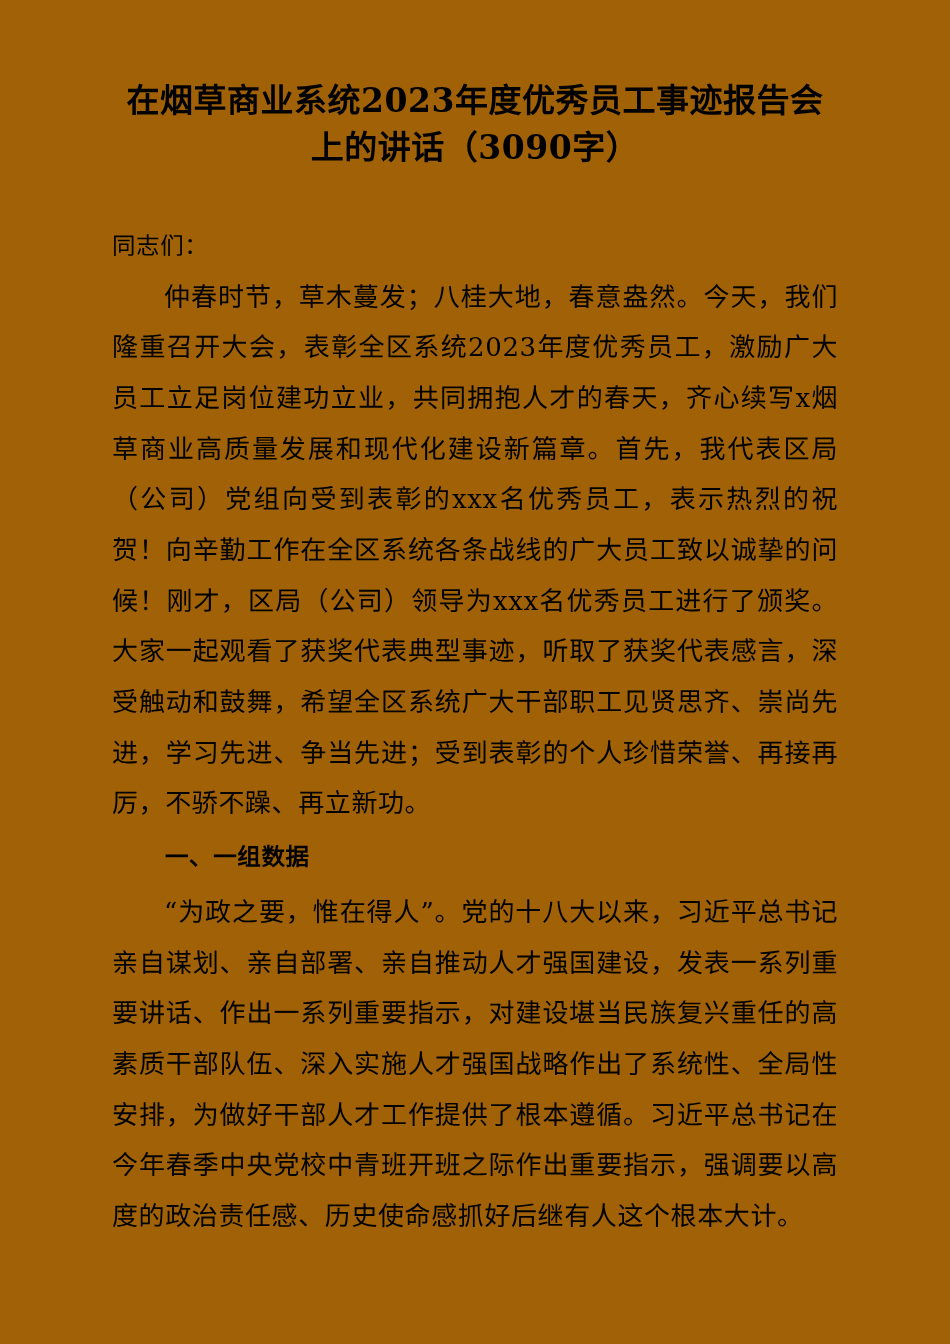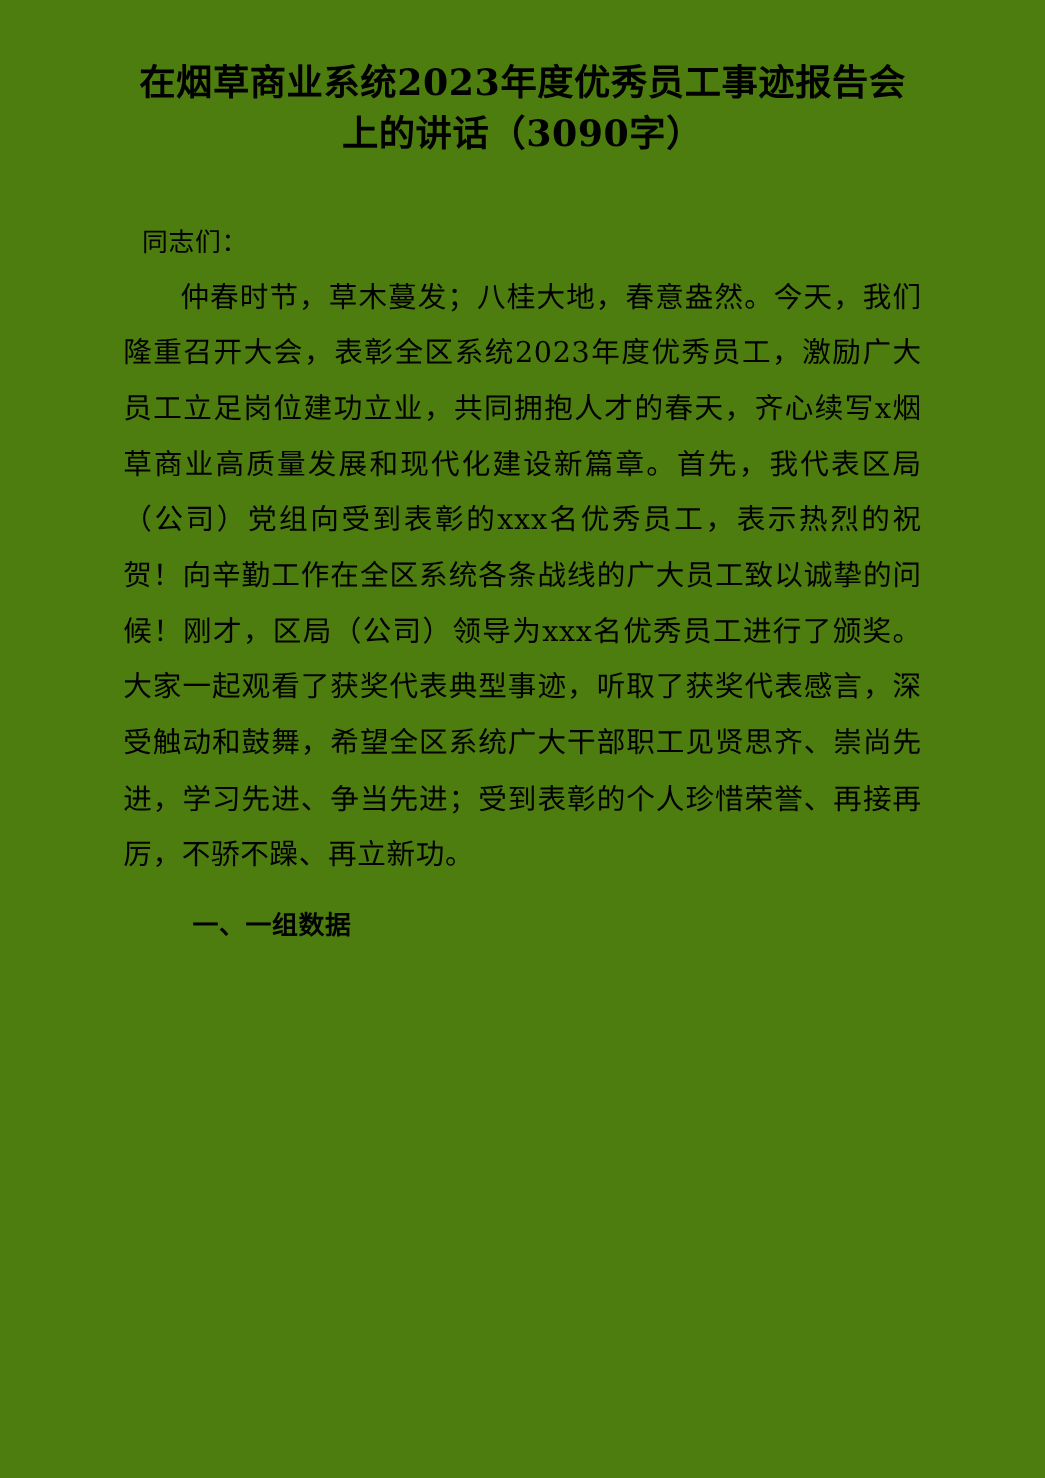--- a/index.html
+++ b/index.html
@@ -11,64 +11,65 @@
     width: 950px;
     height: 1344px;
     font-family: "DejaVu Serif", "Liberation Serif", serif;
     color: #000000;
     overflow: hidden;
   }
   .page {
     box-sizing: border-box;
     width: 950px;
     height: 1344px;
-    padding: 52px 112px 40px 112px;
-    background: #4d7c0f;
+    padding: 78px 112px 40px 112px;
+    background: #a16207;
   }
   .doc-title {
     font-family: "DejaVu Serif", "Liberation Serif", serif;
     font-weight: bold;
     font-size: 33px;
     line-height: 1.42;
     text-align: center;
     letter-spacing: 0.5px;
     margin: 0 0 52px 0;
     padding: 0 6px;
   }
   .salutation {
     font-size: 23.5px;
     line-height: 1.95;
-    margin: 0 0 2px 17px;
+    margin: 0 0 2px 0;
     letter-spacing: 0.6px;
   }
   .para {
     font-size: 26px;
     line-height: 1.95;
     margin: 0;
     text-indent: 2em;
     letter-spacing: 0.6px;
     text-align: justify;
     text-justify: inter-ideograph;
   }
   .heading {
     font-size: 23.5px;
     line-height: 1.95;
-    margin: 16px;
+    margin: 6px;
     text-indent: 2em;
     letter-spacing: 0.6px;
     font-weight: bold;
   }
 </style>
 </head>
 <body>
 
 <div class="page">
 
   <h1 class="doc-title">在烟草商业系统2023年度优秀员工事迹报告会上的讲话（3090字）</h1>
 
   <p class="salutation">同志们：</p>
 
   <p class="para">仲春时节，草木蔓发；八桂大地，春意盎然。今天，我们隆重召开大会，表彰全区系统2023年度优秀员工，激励广大员工立足岗位建功立业，共同拥抱人才的春天，齐心续写x烟草商业高质量发展和现代化建设新篇章。首先，我代表区局（公司）党组向受到表彰的xxx名优秀员工，表示热烈的祝贺！向辛勤工作在全区系统各条战线的广大员工致以诚挚的问候！刚才，区局（公司）领导为xxx名优秀员工进行了颁奖。大家一起观看了获奖代表典型事迹，听取了获奖代表感言，深受触动和鼓舞，希望全区系统广大干部职工见贤思齐、崇尚先进，学习先进、争当先进；受到表彰的个人珍惜荣誉、再接再厉，不骄不躁、再立新功。</p>
 
   <p class="heading">一、一组数据</p>
 
+  <p class="para">“为政之要，惟在得人”。党的十八大以来，习近平总书记亲自谋划、亲自部署、亲自推动人才强国建设，发表一系列重要讲话、作出一系列重要指示，对建设堪当民族复兴重任的高素质干部队伍、深入实施人才强国战略作出了系统性、全局性安排，为做好干部人才工作提供了根本遵循。习近平总书记在今年春季中央党校中青班开班之际作出重要指示，强调要以高度的政治责任感、历史使命感抓好后继有人这个根本大计。</p>
 
 </div>
 
 </body></html>

